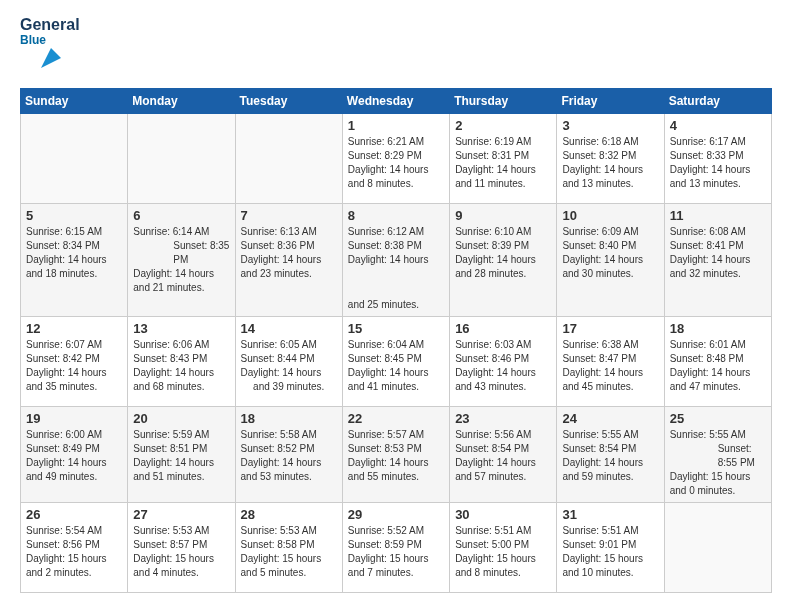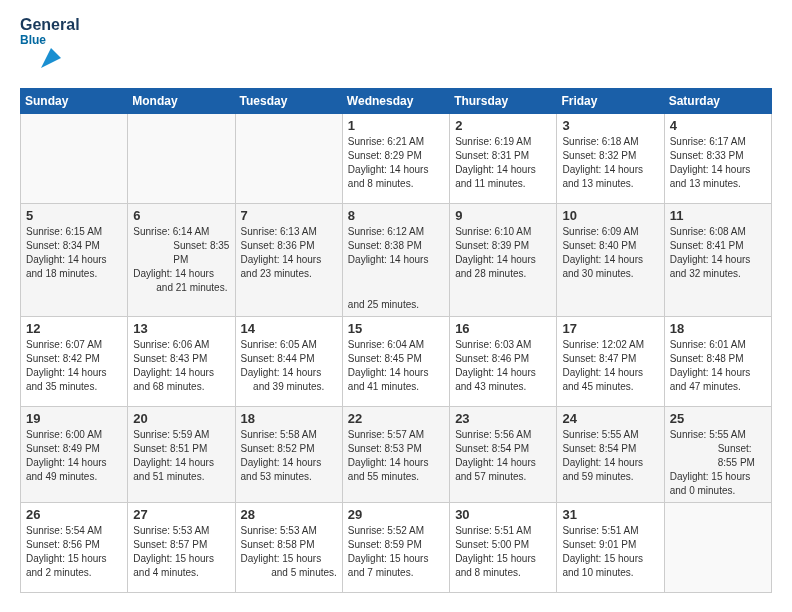--- a/index.html
+++ b/index.html
@@ -142,21 +142,21 @@
           <div style="line-height: 1.4;">Sunrise: 6:15 AM</div>
           <div style="line-height: 1.4;">Sunset: 8:34 PM</div>
           <div style="line-height: 1.4;">Daylight: 14 hours</div>
           <div style="line-height: 1.4;">and 18 minutes.</div>
         </td>
         <td>
           <span class="day-num">6</span>
           <div style="line-height: 1.4;">Sunrise: 6:14 AM</div>
           <div style="line-height: 1.4; margin-left: 40px;">Sunset: 8:35 PM</div>
           <div style="line-height: 1.4;">Daylight: 14 hours</div>
-          <div style="line-height: 1.4; margin-left: 23px;">and 21 minutes.</div>
+          <div style="line-height: 1.4;">and 21 minutes.</div>
         </td>
         <td>
           <span class="day-num">7</span>
           <div style="line-height: 1.4;">Sunrise: 6:13 AM</div>
           <div style="line-height: 1.4;">Sunset: 8:36 PM</div>
           <div style="line-height: 1.4;">Daylight: 14 hours</div>
           <div style="line-height: 1.4;">and 23 minutes.</div>
         </td>
         <td>
           <span class="day-num">8</span>
@@ -218,21 +218,21 @@
         </td>
         <td>
           <span class="day-num">16</span>
           <div style="line-height: 1.4;">Sunrise: 6:03 AM</div>
           <div style="line-height: 1.4;">Sunset: 8:46 PM</div>
           <div style="line-height: 1.4;">Daylight: 14 hours</div>
           <div style="line-height: 1.4;">and 43 minutes.</div>
         </td>
         <td>
           <span class="day-num">17</span>
-          <div style="line-height: 1.4;">Sunrise: 12:02 AM</div>
+          <div style="line-height: 1.4;">Sunrise: 6:38 AM</div>
           <div style="line-height: 1.4;">Sunset: 8:47 PM</div>
           <div style="line-height: 1.4;">Daylight: 14 hours</div>
           <div style="line-height: 1.4;">and 45 minutes.</div>
         </td>
         <td>
           <span class="day-num">18</span>
           <div style="line-height: 1.4;">Sunrise: 6:01 AM</div>
           <div style="line-height: 1.4;">Sunset: 8:48 PM</div>
           <div style="line-height: 1.4;">Daylight: 14 hours</div>
           <div style="line-height: 1.4;">and 47 minutes.</div>
@@ -302,21 +302,21 @@
           <div style="line-height: 1.4;">Sunrise: 5:53 AM</div>
           <div style="line-height: 1.4;">Sunset: 8:57 PM</div>
           <div style="line-height: 1.4;">Daylight: 15 hours</div>
           <div style="line-height: 1.4;">and 4 minutes.</div>
         </td>
         <td>
           <span class="day-num">28</span>
           <div style="line-height: 1.4;">Sunrise: 5:53 AM</div>
           <div style="line-height: 1.4;">Sunset: 8:58 PM</div>
           <div style="line-height: 1.4;">Daylight: 15 hours</div>
-          <div style="line-height: 1.4; text-align: right;">and 5 minutes.</div>
+          <div style="line-height: 1.4;">and 5 minutes.</div>
         </td>
         <td>
           <span class="day-num">29</span>
           <div style="line-height: 1.4;">Sunrise: 5:52 AM</div>
           <div style="line-height: 1.4;">Sunset: 8:59 PM</div>
           <div style="line-height: 1.4;">Daylight: 15 hours</div>
           <div style="line-height: 1.4;">and 7 minutes.</div>
         </td>
         <td>
           <span class="day-num">30</span>

